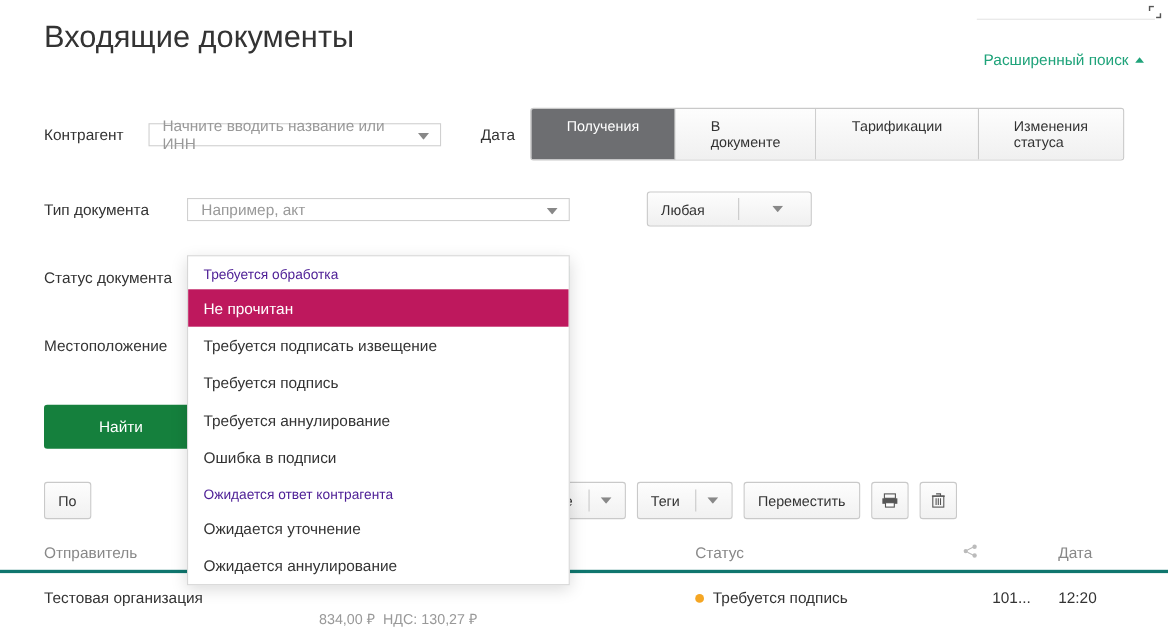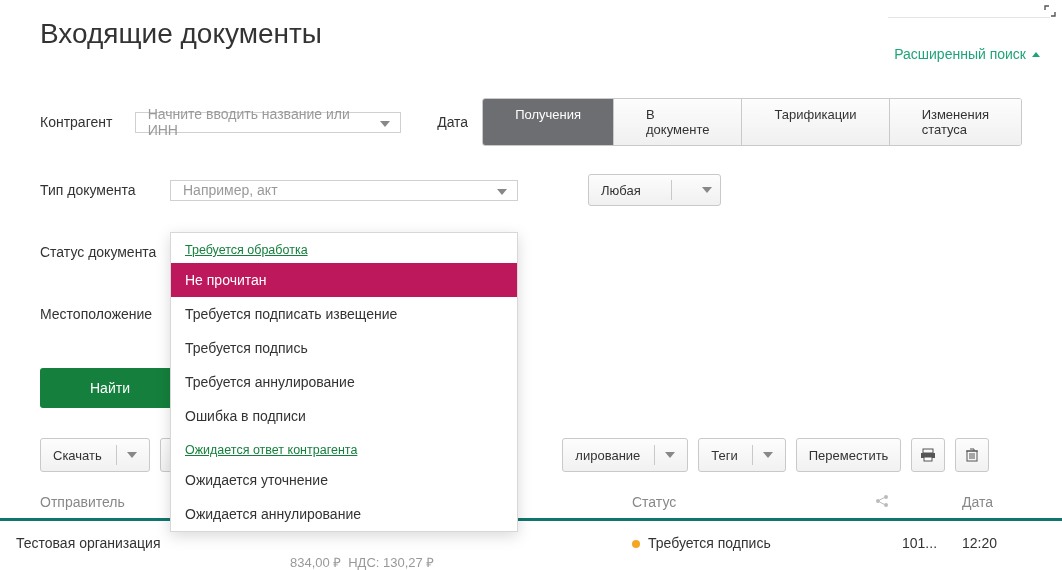--- a/index.html
+++ b/index.html
@@ -101,21 +101,21 @@
     background: #6d6e71;
     color: #fff;
   }
   .any-select {
     display: inline-flex;
     align-items: center;
     border: 1px solid #c9c9c9;
     border-radius: 3px;
     background: linear-gradient(#fdfdfd,#f0f0f0);
     height: 32px;
-    padding: 0 8px 0 12px;
+    padding: 0 25px 0 12px;
     gap: 30px;
     cursor: pointer;
     font-size: 13px;
   }
   .any-select .sep { width:1px; height: 20px; background: #c9c9c9; }
   .find-btn {
     background: #15803d;
     color: #fff;
     border: none;
     border-radius: 3px;
@@ -155,21 +155,21 @@
     border-bottom: 3px solid #0f766e;
   }
   .col-sender { width: 250px; }
   .col-doc { flex: 1; }
   .col-status { width: 230px; }
   .col-icon { width: 40px; display:flex; justify-content:center; }
   .col-num { width: 60px; }
   .col-date { width: 60px; }
   .table-row {
     display: flex;
-    padding: 14px 40px 6px 16px;
+    padding: 14px 40px 6px 40px;
     font-size: 14px;
     align-items: center;
   }
   .price-sub { color:#999; font-size:13px; padding-left:290px; margin-top:-4px;}
   .status-dot { width:8px; height:8px; border-radius:50%; background:#f5a623; display:inline-block; margin-right:8px; vertical-align:middle;}
   .ellipsis { white-space:nowrap; overflow:hidden; text-overflow:ellipsis; }
 
   
   .dropdown {
     position: absolute;
@@ -178,23 +178,22 @@
     width: 348px;
     background: #fff;
     border: 1px solid #d7d7d7;
     box-shadow: 0 4px 14px rgba(0,0,0,0.15);
     z-index: 50;
     max-height: 310px;
     overflow-y: auto;
   }
   .dd-group {
     padding: 10px 14px 6px 14px;
-    color: #15803d;
+    color: #4c1d95;
     font-size: 12.5px;
-    text-decoration: underline;
   }
   .dd-item {
     padding: 9px 14px;
     font-size: 14px;
     color: #333;
     cursor: pointer;
   }
   .dd-item.sel {
     background: #be185d;
     color: #fff;
@@ -273,27 +272,20 @@
   </div>
 
   <div class="filter-row">
     <div class="filter-label">Местоположение</div>
   </div>
 
   <button class="find-btn">Найти</button>
 </div>
 
 <div class="toolbar">
-  <div class="tb-btn">
-    <span>Скачать</span>
-    <span class="split"></span>
-    <svg class="caret-svg" viewBox="0 0 10 6">
-        <path d="M0 0 L5 6 L10 0 Z"></path>
-      </svg>
-  </div>
   <div class="tb-btn">
     <span>По</span>
   </div>
   <div style="flex:0 0 340px;"></div>
   <div class="tb-btn">
     <span>лирование</span>
     <span class="split"></span>
     <svg class="caret-svg" viewBox="0 0 10 6">
         <path d="M0 0 L5 6 L10 0 Z"></path>
       </svg>

